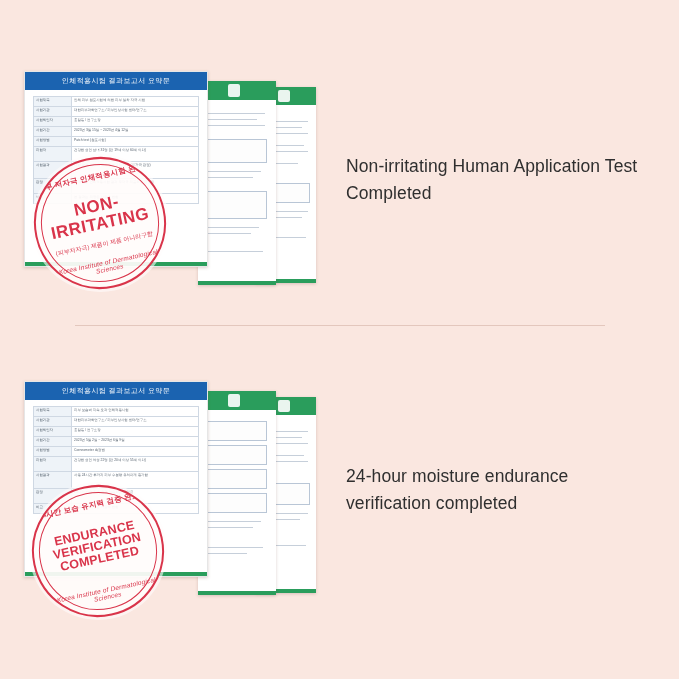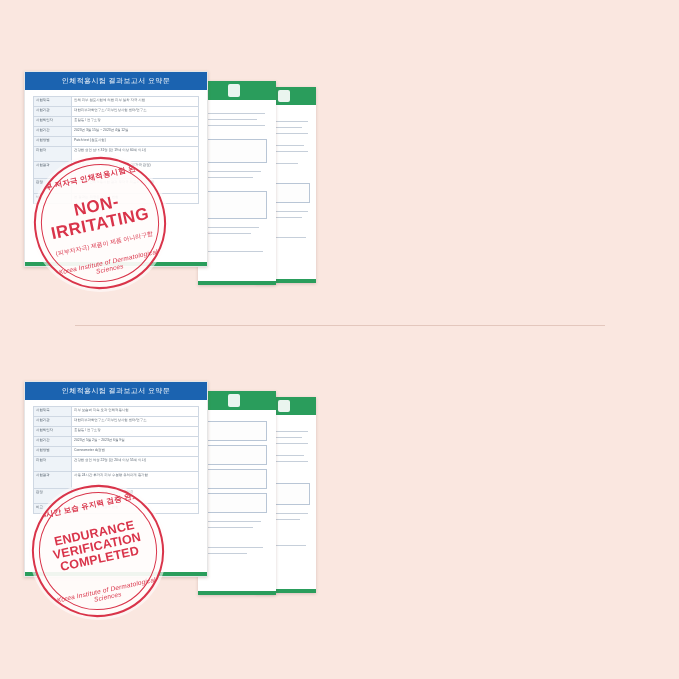--- a/index.html
+++ b/index.html
@@ -363,20 +363,21 @@
       </div>
 
       <div class="stamp stamp-1">
         <div class="stamp-top-arc">피부 저자극 인체적용시험 완료</div>
         <div class="stamp-main">NON-IRRITATING</div>
         <div class="stamp-sub">(피부저자극) 제품이 제품 아니라구함</div>
         <div class="stamp-bottom-arc">Korea Institute of Dermatological Sciences</div>
       </div>
     </div>
 
+    <div class="caption">Non-irritating Human Application Test Completed</div>
   </div>
 
   <div class="divider"></div>
 
   <div class="section section-2">
 
     <div class="doc-cluster">
 
       <div class="sheet sheet-back">
         <div class="sheet-back-head">
@@ -455,15 +456,16 @@
         <div class="sheet-front-foot"></div>
       </div>
 
       <div class="stamp stamp-2">
         <div class="stamp-top-arc">24시간 보습 유지력 검증 완료</div>
         <div class="stamp-main">ENDURANCE VERIFICATION COMPLETED</div>
         <div class="stamp-bottom-arc">Korea Institute of Dermatological Sciences</div>
       </div>
     </div>
 
+    <div class="caption">24-hour moisture endurance verification completed</div>
   </div>
 
 </div>
 
 </body></html>

